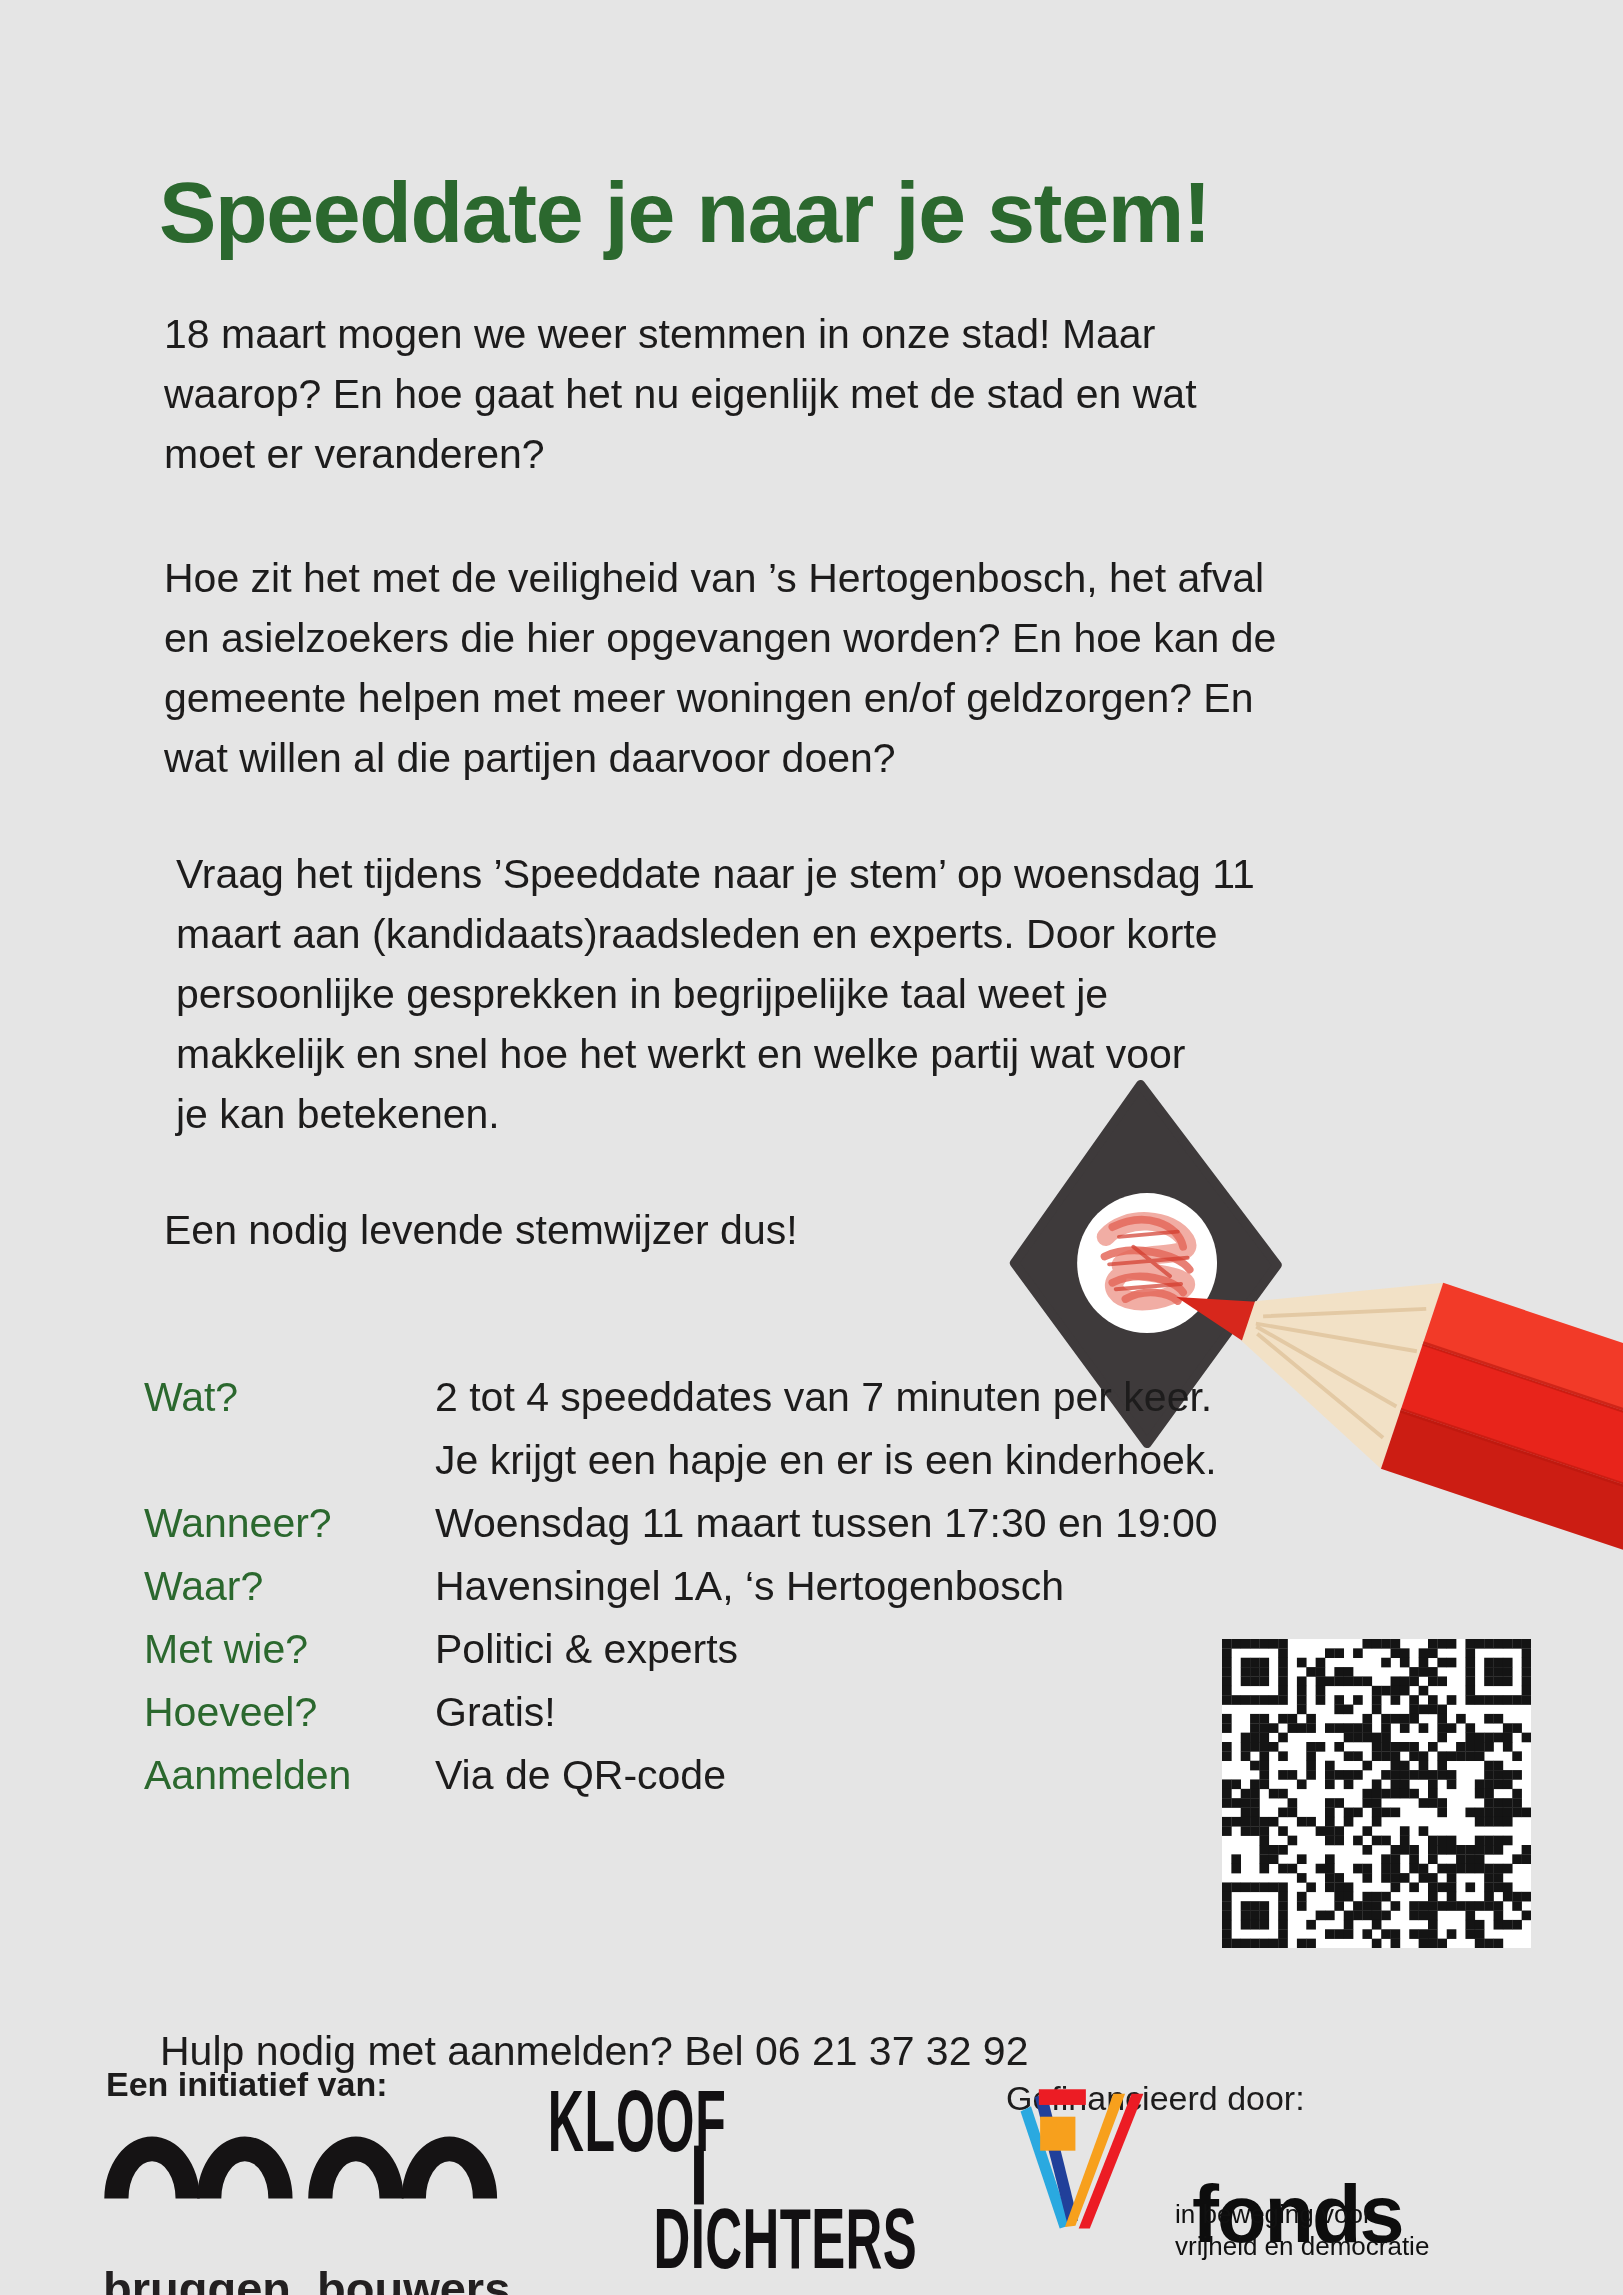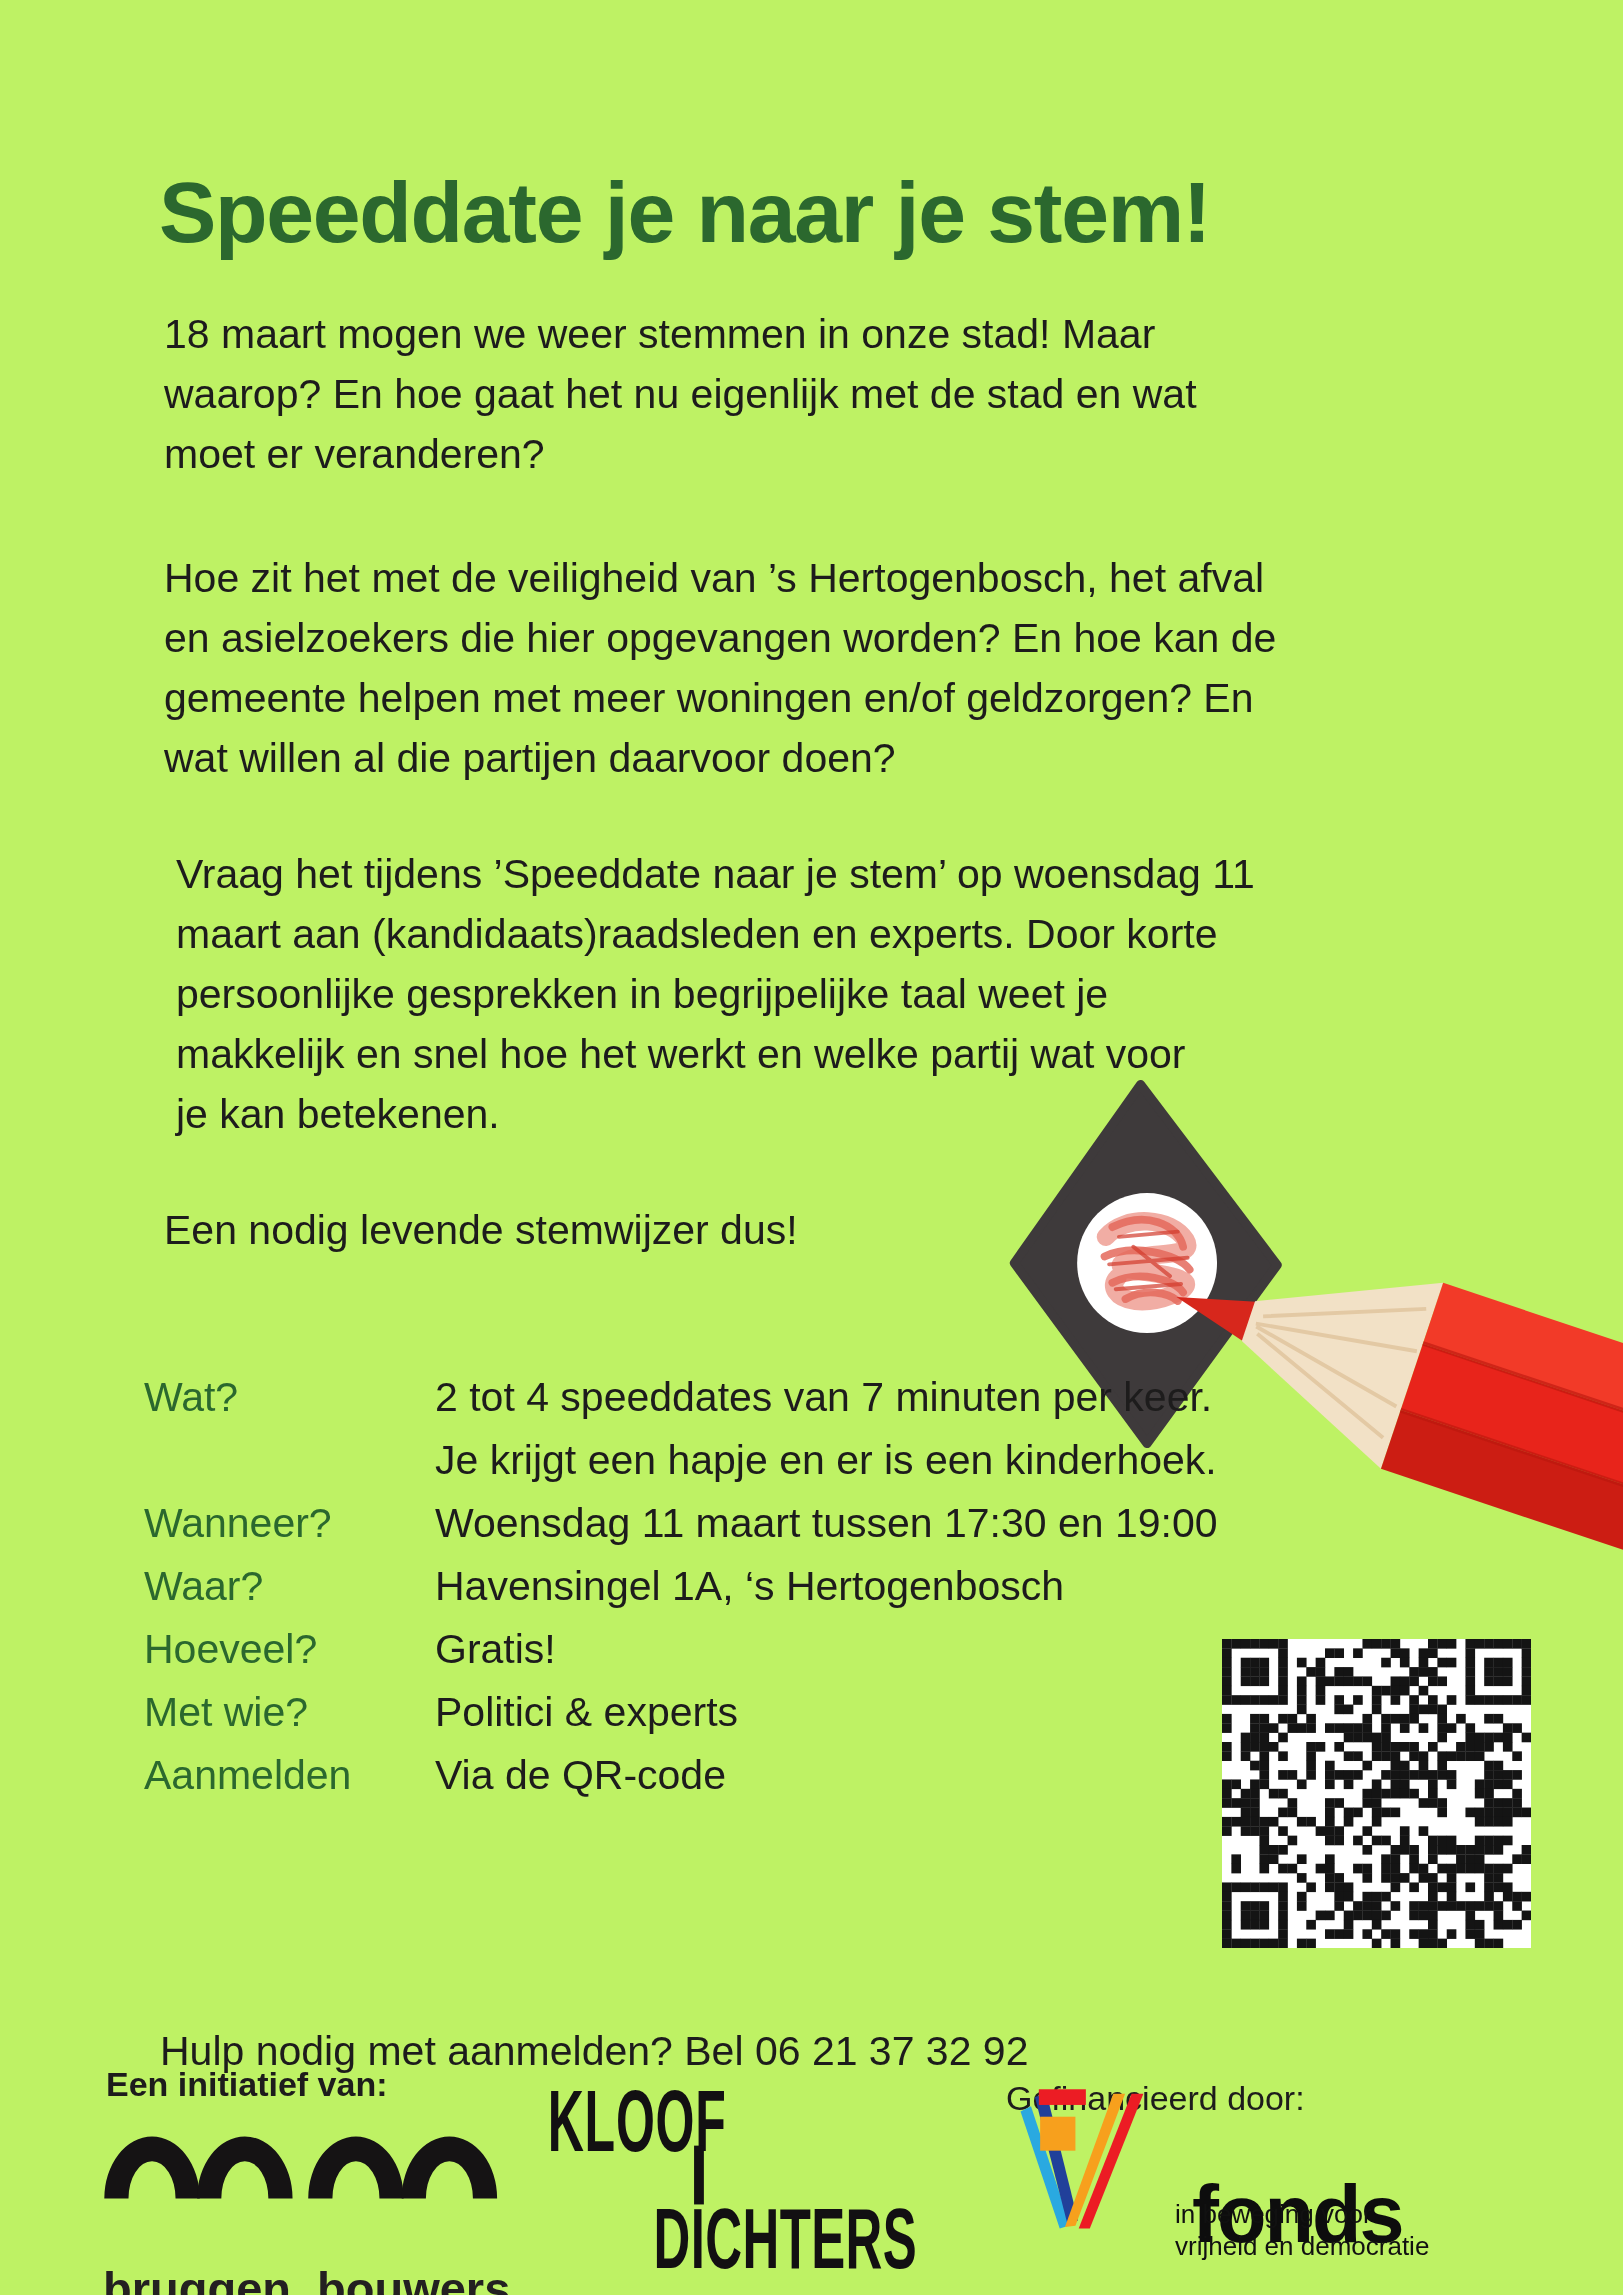--- a/index.html
+++ b/index.html
@@ -1,17 +1,17 @@
 <!DOCTYPE html>
 <html style="font-size:10.5px"><head>
 <meta charset="utf-8">
 <title>Speeddate je naar je stem!</title>
 <style>
   html,body{margin:0;padding:0;background:#ffffff;}
-  #flyer{position:relative;width:1623px;height:2295px;background:#bef264;overflow:hidden;
+  #flyer{position:relative;width:1623px;height:2295px;background:#e5e5e5;overflow:hidden;
          font-family:"Liberation Sans",sans-serif;color:#1d1c1c;}
   .abs{position:absolute;}
   #page-title{left:159px;top:105px;font-size:86px;font-weight:700;letter-spacing:-1.3px;
               color:#2b682e;white-space:nowrap;}
   .para{left:164px;font-size:41px;line-height:60px;letter-spacing:0px;white-space:pre-line;color:#1d1c1c;}
   #intro-p1{top:263px;}
   #intro-p2{top:507px;}
   #intro-p3{top:803px;margin-left:12px;}
   #intro-tagline{left:164px;top:1159px;font-size:41px;line-height:60px;color:#1d1c1c;white-space:nowrap;}
   #info-list{left:144px;top:1366px;width:1112px;}
@@ -80,26 +80,26 @@
     </div>
     <div class="info-row">
       <span class="info-label">Wanneer?</span>
       <span class="info-value">Woensdag 11 maart tussen 17:30 en 19:00</span>
     </div>
     <div class="info-row">
       <span class="info-label">Waar?</span>
       <span class="info-value">Havensingel 1A, ‘s Hertogenbosch</span>
     </div>
     <div class="info-row">
+      <span class="info-label">Met wie?</span>
+      <span class="info-value">Politici &amp; experts</span>
+    </div>
+    <div class="info-row">
       <span class="info-label">Hoeveel?</span>
       <span class="info-value">Gratis!</span>
-    </div>
-    <div class="info-row">
-      <span class="info-label">Met wie?</span>
-      <span class="info-value">Politici &amp; experts</span>
     </div>
     <div class="info-row">
       <span class="info-label">Aanmelden</span>
       <span class="info-value">Via de QR-code</span>
     </div>
   </div>
 
   <svg id="qr" class="abs" style="left:1222px;top:1639px;" width="309" height="309" viewBox="0 0 33 33">
       <rect x="0" y="0" width="33" height="33" fill="#ffffff"></rect>
       <rect x="0" y="0" width="1.03" height="1.03" fill="#141414"></rect>

